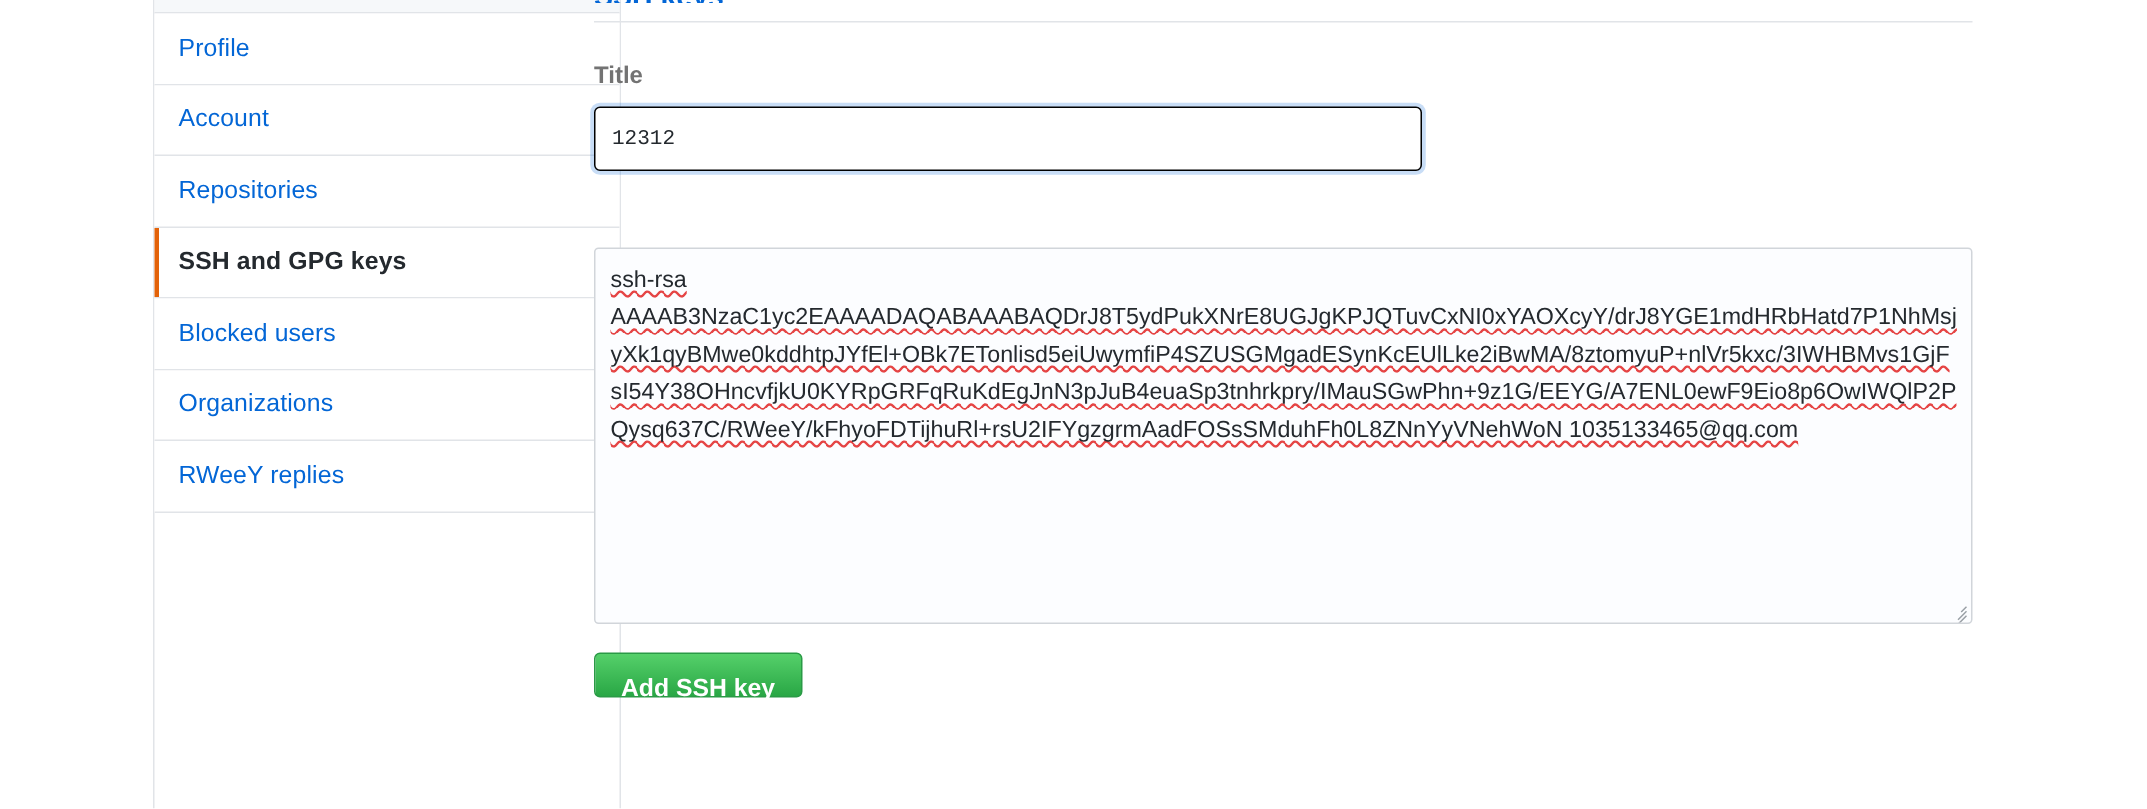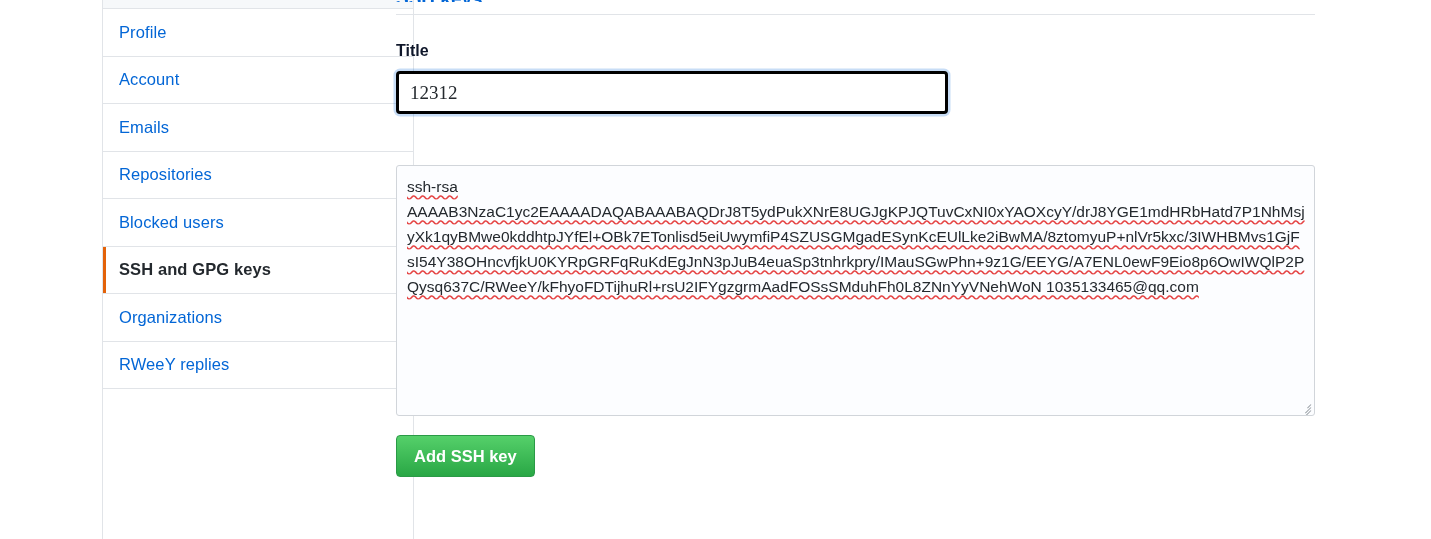--- a/index.html
+++ b/index.html
@@ -78,36 +78,36 @@
     position: absolute;
     left: 0; top: 14px;
     width: 919px;
     height: 1px;
     background: #e1e4e8;
   }
   .field-label {
     position: absolute;
     font-size: 16px;
     font-weight: bold;
-    color: #0f172a;
+    color: #737373;
   }
   #label-title { left: 0; top: 42px; }
   #label-key   { left: 0; top: 155px; margin-top: 48px; }
 
   .title-input {
     position: absolute;
     left: 0; top: 71px;
     width: 552px; height: 43px;
-    border: 3px solid #000000;
+    border: 1px solid #000000;
     border-radius: 4px;
     background: #ffffff;
     box-shadow: 0 0 0 2.5px rgba(3,102,214,0.22);
     padding: 0 11px;
-    font-family: Liberation Serif, serif;
-    font-size: 19px;
+    font-family: Liberation Mono, monospace;
+    font-size: 14px;
     color: #24292e;
     outline: none;
   }
 
   .key-area {
     position: absolute;
     left: 0; top: 165px;
     width: 919px; height: 251px;
     border: 1px solid #d1d5da;
     border-radius: 3px;
@@ -143,22 +143,22 @@
     transform-origin: right center;
     transform: rotate(-45deg);
   }
   .resize-grip i:nth-child(1) { bottom: 2px;  width: 11px; }
   .resize-grip i:nth-child(2) { bottom: 5px;  width: 8px; }
   .resize-grip i:nth-child(3) { bottom: 8px;  width: 5px; }
 
   .submit-btn {
     position: absolute;
     left: 0; top: 435px;
-    height: 42px;
-    padding: 2px 17px;
+    height: 26px;
+    padding: 14px 17px;
     border: 1px solid #2a9a46;
     border-radius: 4px;
     background: linear-gradient(#55d06a, #29a745);
     color: #ffffff;
     font-family: "Liberation Sans", sans-serif;
     font-size: 16.5px;
     font-weight: bold;
     cursor: pointer;
     white-space: nowrap;
   }
@@ -171,30 +171,27 @@
   <nav class="sidebar">
     <div class="sidebar-head"></div>
 
     <div class="nav-item">
       <span>Profile</span>
     </div>
     <div class="nav-item">
       <span>Account</span>
     </div>
     <div class="nav-item">
-      <span>Emails</span>
-    </div>
-    <div class="nav-item">
       <span>Repositories</span>
-    </div>
-    <div class="nav-item">
-      <span>Blocked users</span>
     </div>
     <div class="nav-item selected">
       <span>SSH and GPG keys</span>
+    </div>
+    <div class="nav-item">
+      <span>Blocked users</span>
     </div>
     <div class="nav-item">
       <span>Organizations</span>
     </div>
     <div class="nav-item">
       <span>RWeeY replies</span>
     </div>
   </nav>
 
   <main class="main">

